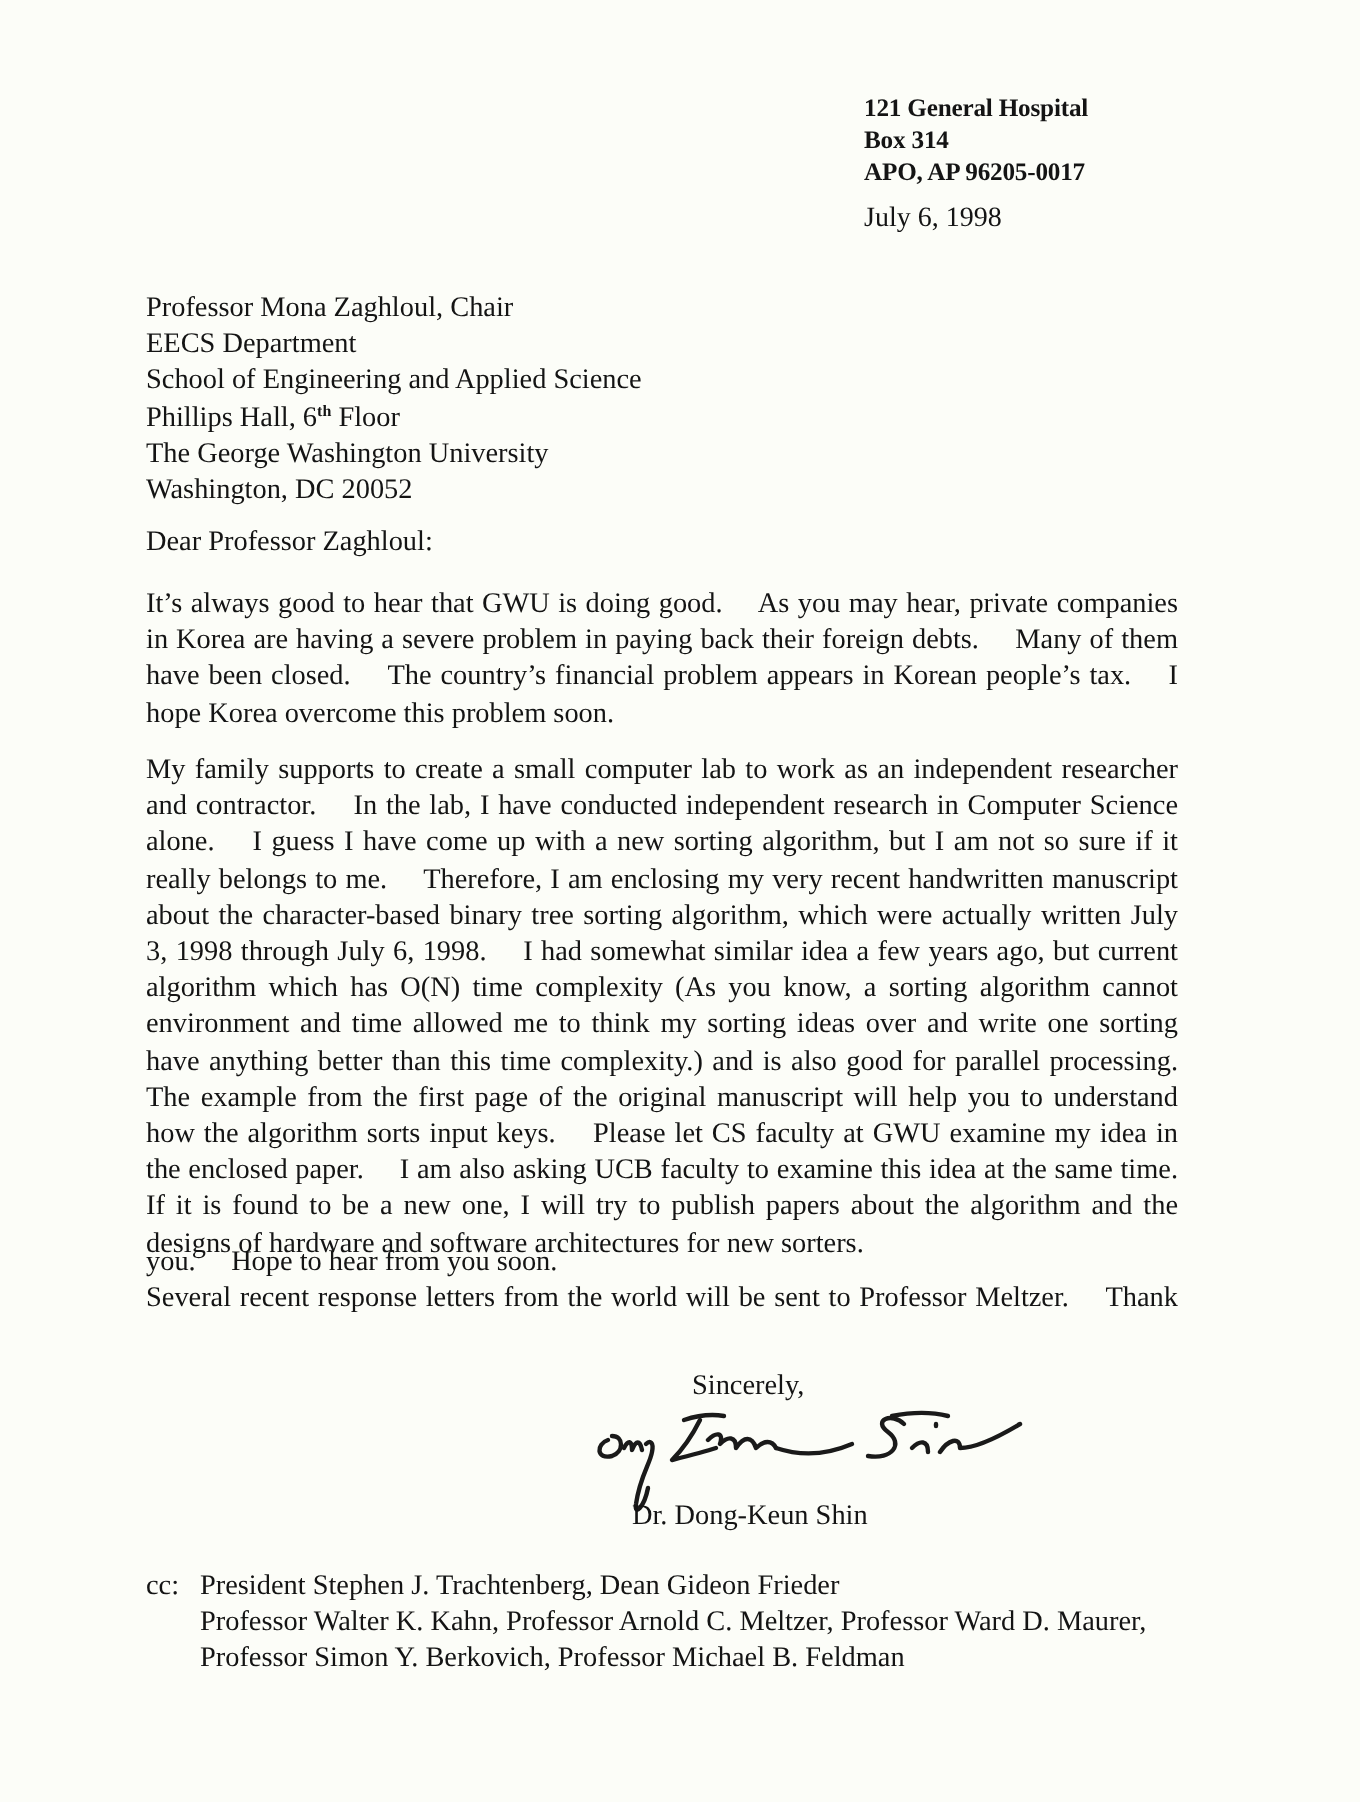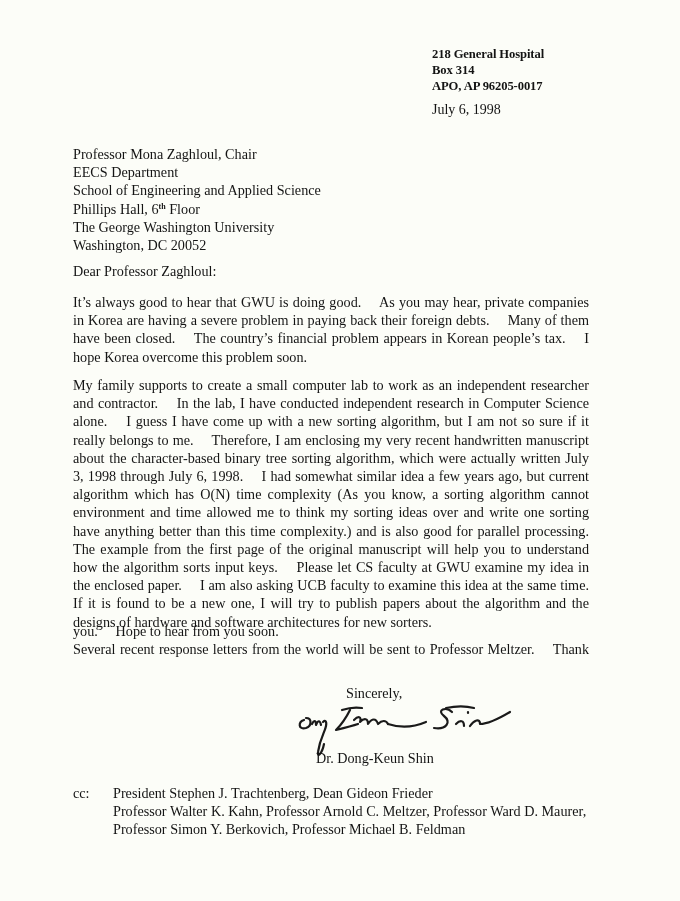--- a/index.html
+++ b/index.html
@@ -87,31 +87,31 @@
       top: 784px;
     }
     .cc .cc-label {
       position: absolute;
       left: 0;
       top: 0;
       white-space: nowrap;
     }
     .cc .cc-lines {
       position: absolute;
-      left: 40px;
+      left: 27px;
       top: 0;
       font-family: Liberation Serif, serif;
     }
     .cc .cc-lines div { white-space: nowrap; }
   </style>
 </head>
 <body>
 
 <div class="abs return-address">
-  <div>218 General Hospital</div>
+  <div>121 General Hospital</div>
   <div>Box 314</div>
   <div>APO, AP 96205-0017</div>
 </div>
 
 <div class="abs date">July 6, 1998</div>
 
 <div class="abs inside-address">
   <div>Professor Mona Zaghloul, Chair</div>
   <div>EECS Department</div>
   <div>School of Engineering and Applied Science</div>

